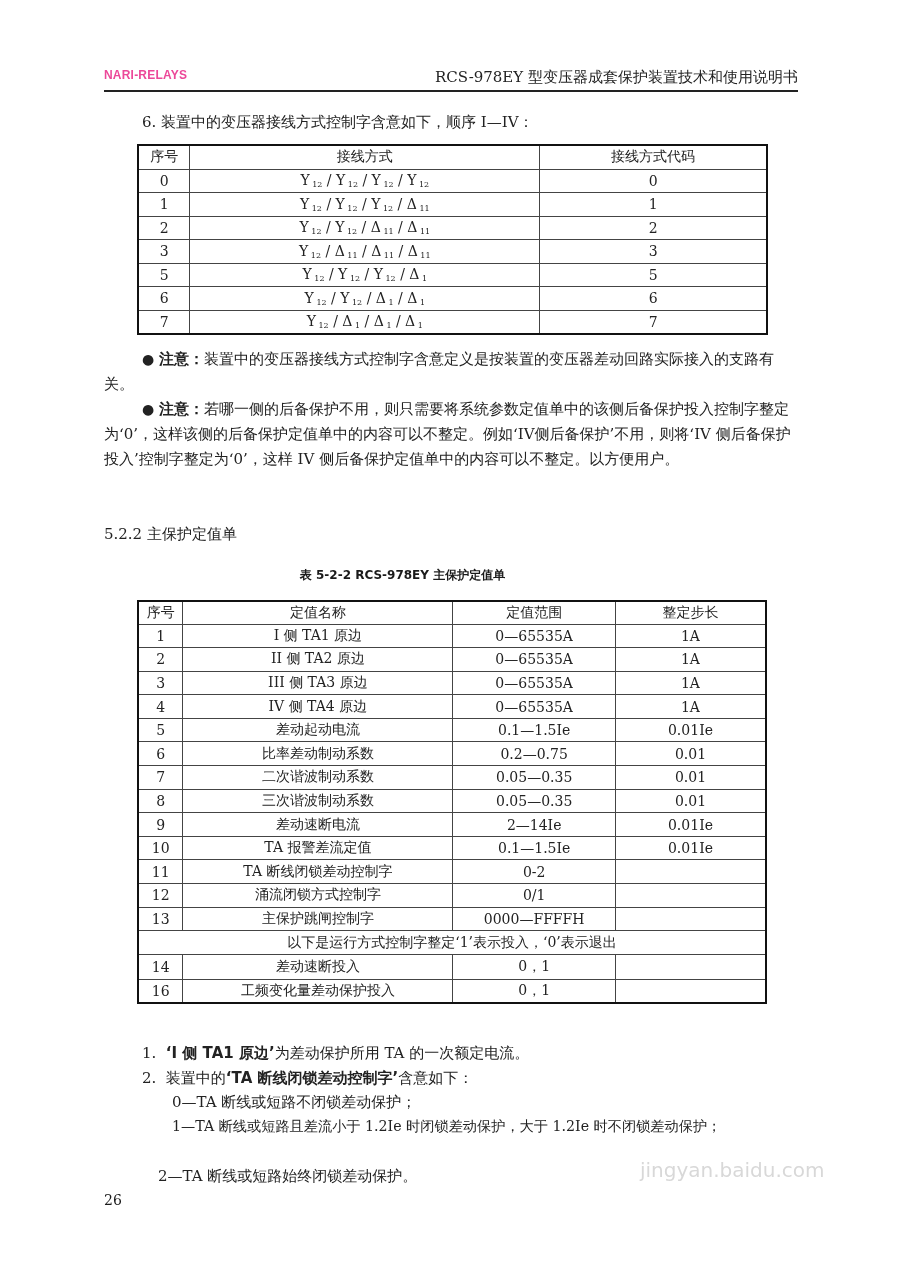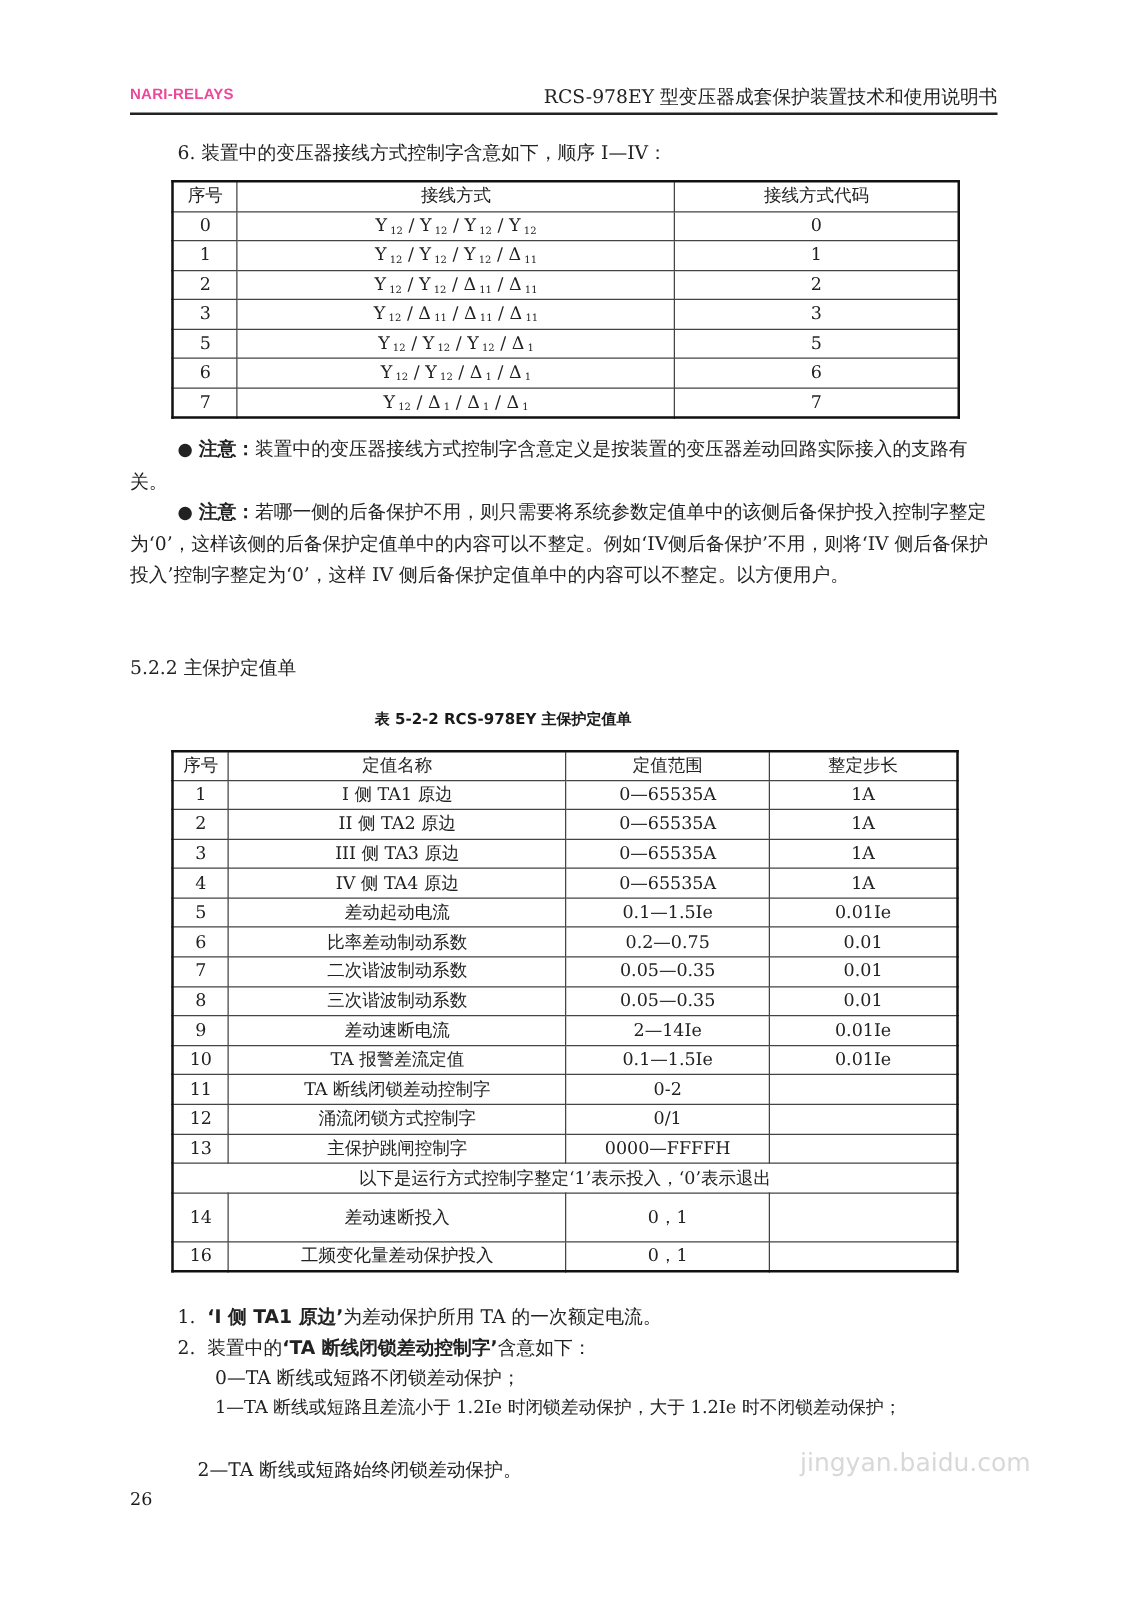--- a/index.html
+++ b/index.html
@@ -185,21 +185,21 @@
       </tr>
       <tr style="height: 23.6px;">
         <td>13</td>
         <td>主保护跳闸控制字</td>
         <td>0000—FFFFH</td>
         <td></td>
       </tr>
       <tr style="height: 23.6px;">
         <td colspan="4">以下是运行方式控制字整定‘1’表示投入，‘0’表示退出</td>
       </tr>
-      <tr style="height: 39px;">
+      <tr style="height: 25px;">
         <td>14</td>
         <td>差动速断投入</td>
         <td>0，1</td>
         <td></td>
       </tr>
       <tr style="height: 23.6px;">
         <td>16</td>
         <td>工频变化量差动保护投入</td>
         <td>0，1</td>
         <td></td>

